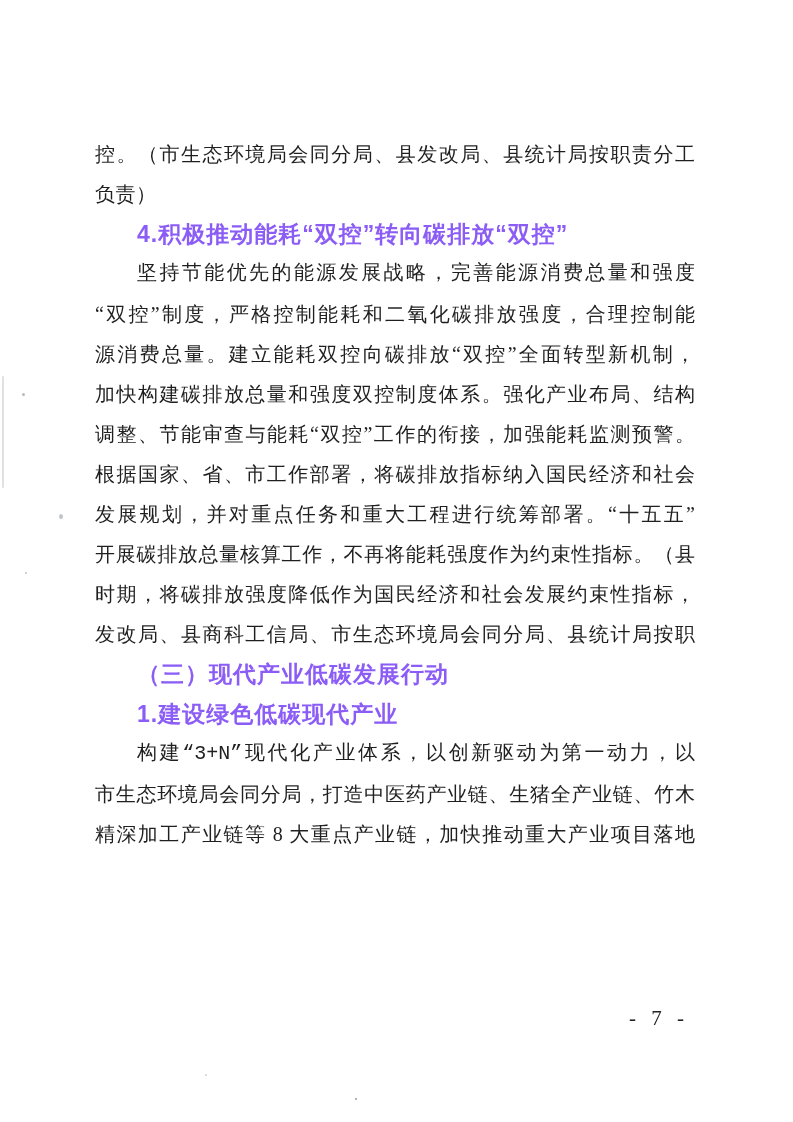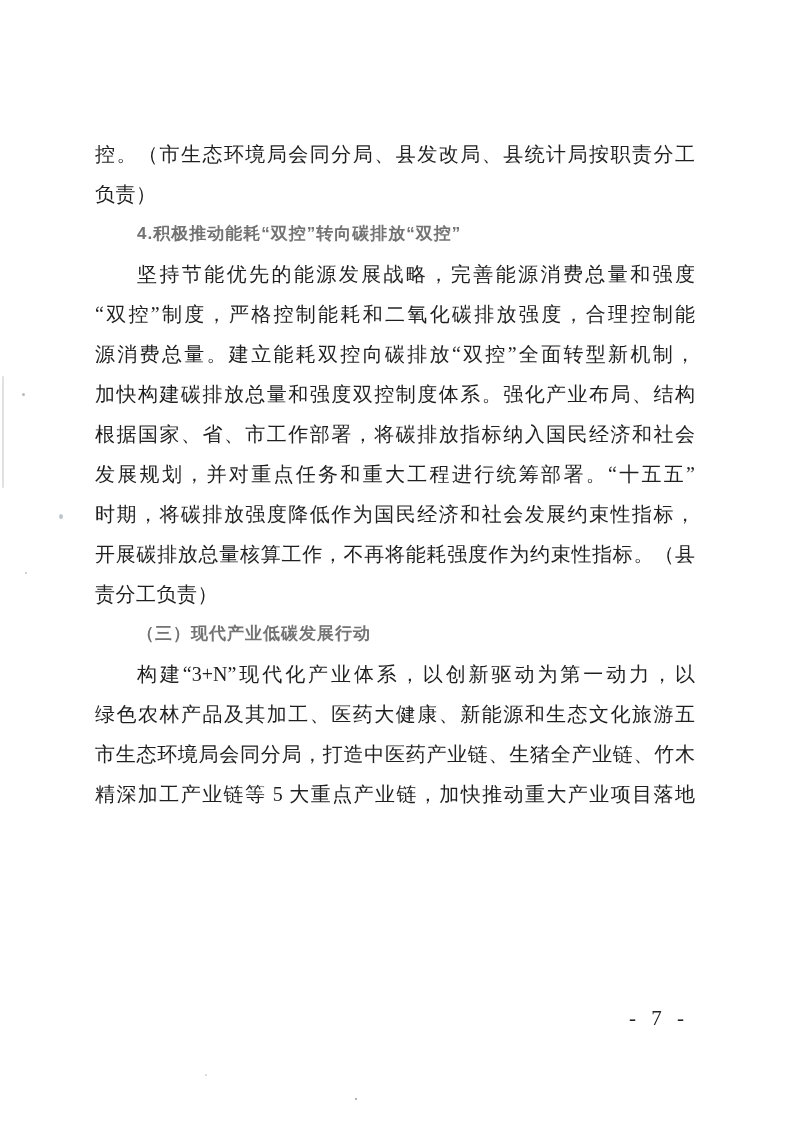--- a/index.html
+++ b/index.html
@@ -30,26 +30,27 @@
     font-family: "Liberation Serif", serif;
     letter-spacing: 0.5px;
   }
   .line.fill {
     text-align: justify;
     text-align-last: justify;
     letter-spacing: 0;
   }
   .line.indent {
     padding-left: 42px;
+    font-family: Liberation Mono, monospace;
   }
   .line.heading {
     font-family: "Liberation Sans", sans-serif;
     font-weight: 700;
-    color: #737373;
-    font-size: 17px;
+    color: #8b5cf6;
+    font-size: 23px;
     letter-spacing: 1px;
   }
   .page-number {
     position: absolute;
     left: 629px;
     top: 1004px;
     font-size: 21px;
     line-height: 28px;
     color: #222;
     letter-spacing: 5px;
@@ -82,30 +83,31 @@
 <div class="page">
 
   <div class="content">
       <div class="line body fill">控。（市生态环境局会同分局、县发改局、县统计局按职责分工</div>
       <div class="line body">负责）</div>
       <div class="line heading indent">4.积极推动能耗“双控”转向碳排放“双控”</div>
       <div class="line body fill indent">坚持节能优先的能源发展战略，完善能源消费总量和强度</div>
       <div class="line body fill">“双控”制度，严格控制能耗和二氧化碳排放强度，合理控制能</div>
       <div class="line body fill">源消费总量。建立能耗双控向碳排放“双控”全面转型新机制，</div>
       <div class="line body fill">加快构建碳排放总量和强度双控制度体系。强化产业布局、结构</div>
+      <div class="line body fill">调整、节能审查与能耗“双控”工作的衔接，加强能耗监测预警。</div>
       <div class="line body fill">根据国家、省、市工作部署，将碳排放指标纳入国民经济和社会</div>
       <div class="line body fill">发展规划，并对重点任务和重大工程进行统筹部署。“十五五”</div>
+      <div class="line body fill">开展碳排放总量核算工作，不再将能耗强度作为约束性指标。（县</div>
       <div class="line body fill">时期，将碳排放强度降低作为国民经济和社会发展约束性指标，</div>
-      <div class="line body fill">开展碳排放总量核算工作，不再将能耗强度作为约束性指标。（县</div>
-      <div class="line body">责分工负责）</div>
+      <div class="line body fill">发改局、县商科工信局、市生态环境局会同分局、县统计局按职</div>
       <div class="line heading indent">（三）现代产业低碳发展行动</div>
+      <div class="line heading indent">1.建设绿色低碳现代产业</div>
       <div class="line body fill indent">构建“3+N”现代化产业体系，以创新驱动为第一动力，以</div>
-      <div class="line body fill">绿色农林产品及其加工、医药大健康、新能源和生态文化旅游五</div>
       <div class="line body fill">市生态环境局会同分局，打造中医药产业链、生猪全产业链、竹木</div>
-      <div class="line body fill">精深加工产业链等 5 大重点产业链，加快推动重大产业项目落地</div>
+      <div class="line body fill">精深加工产业链等 8 大重点产业链，加快推动重大产业项目落地</div>
     </div>
 
   <div class="page-number">- 7 -</div>
 
   <div class="scan-edge-line"></div>
   <div class="speck s1"></div>
   <div class="speck s2"></div>
   <div class="speck s3"></div>
   <div class="speck s4"></div>
   <div class="speck s5"></div>

